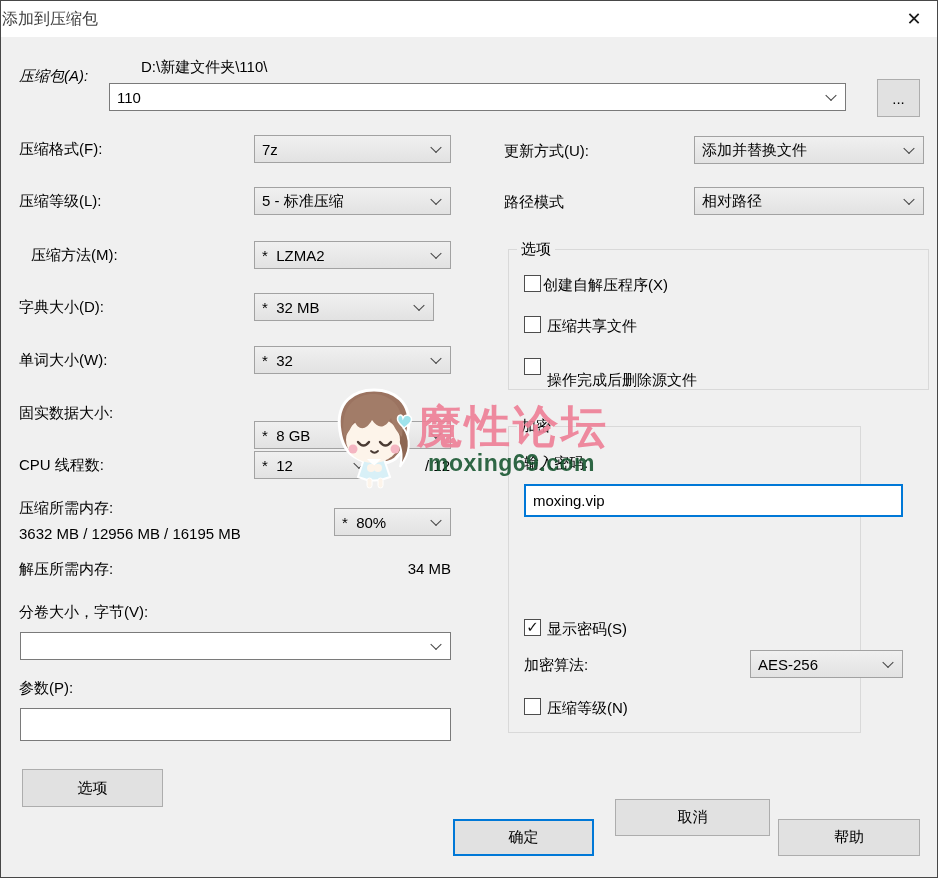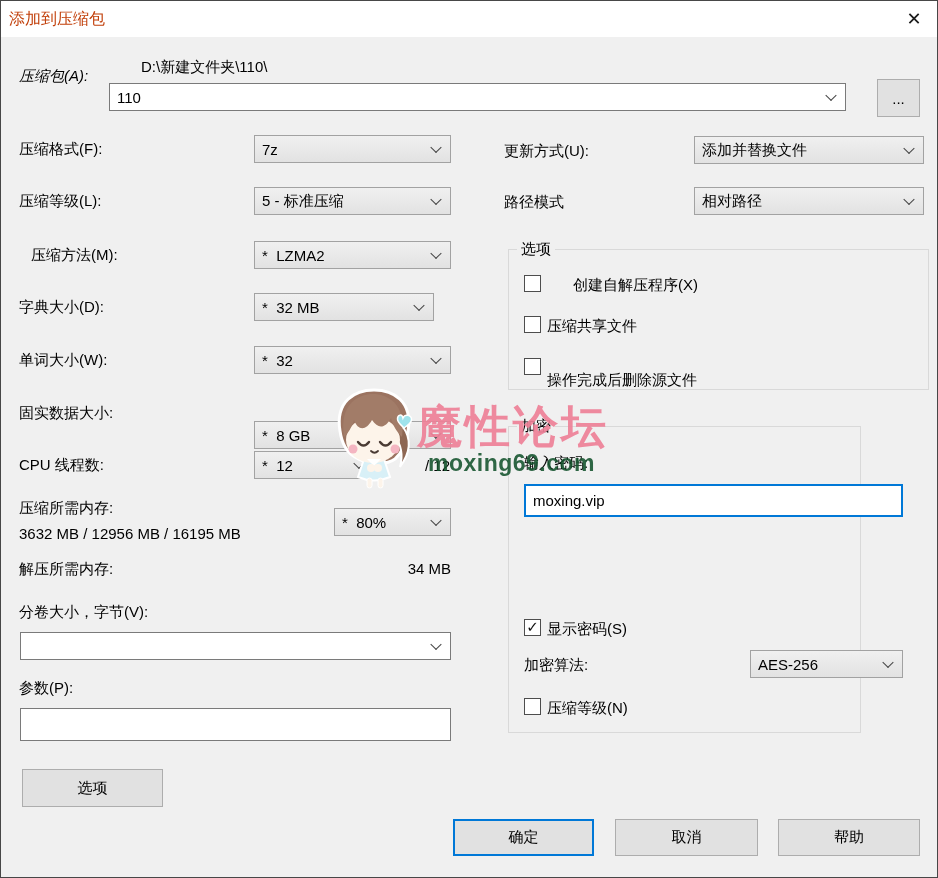--- a/index.html
+++ b/index.html
@@ -4,21 +4,21 @@
 <style>
   * { margin:0; padding:0; box-sizing:border-box; }
   html,body { background:#d9d9d9; }
   body { font-family:"Liberation Sans","DejaVu Sans",sans-serif; }
   #dlg {
     position:relative; width:938px; height:878px;
     background:#f0f0f0; border:1px solid #474747; overflow:hidden;
   }
   
   #titlebar { position:absolute; left:0; top:0; width:100%; height:36px; background:#ffffff; }
-  #title { position:absolute; left:8px; top:8px; font-size:16px; color:#c2410c; }
+  #title { position:absolute; left:1px; top:8px; font-size:16px; color:#404040; }
   #close { position:absolute; right:8px; top:4px; width:30px; height:28px;
            font-size:18px; color:#1a1a1a; display:flex; align-items:center; justify-content:center;
            font-weight:300; cursor:default; }
   
   .lbl { position:absolute; font-size:15px; color:#000; white-space:pre; }
   .combo { position:absolute; height:28px; background:linear-gradient(#f0f0f0,#e2e2e2);
            border:1px solid #a2a2a2; font-size:15px; color:#000;
            display:flex; align-items:center; padding:0 26px 0 7px; white-space:pre; }
   .combo.white { background:#fff; border-color:#7a7a7a; }
   .chev { position:absolute; right:10px; top:50%; width:8px; height:8px;
@@ -119,21 +119,21 @@
   </div>
   <div class="lbl" style="left:503px; top:192px;">路径模式</div>
   <div class="combo" style="left:693px; top:186px; width:230px;">
     <span>相对路径</span><span class="chev"></span>
   </div>
 
   <div class="group" style="left:507px; top:248px; width:421px; height:141px;">
     <span class="gtitle">选项</span>
   </div>
   <div class="checkbox" style="left:523px; top:274px;"></div>
-  <div class="lbl" style="left:572px; top:275px;">创建自解压程序(X)</div>
+  <div class="lbl" style="left:542px; top:275px;">创建自解压程序(X)</div>
   <div class="checkbox" style="left:523px; top:315px;"></div>
   <div class="lbl" style="left:546px; top:316px;">压缩共享文件</div>
   <div class="checkbox" style="left:523px; top:357px;"></div>
   <div class="lbl" style="left:546px; top:358px;margin-top:12px;">操作完成后删除源文件</div>
 
   <div class="group" style="left:507px; top:425px; width:353px; height:307px;">
     <span class="gtitle">加密</span>
   </div>
   <div class="lbl" style="left:523px; top:453px;">输入密码:</div>
   <input class="tbox" style="left: 523px; top: 483px; width: 379px; height: 33px; border: 2px solid rgb(0, 120, 215);" value="moxing.vip">
@@ -145,21 +145,21 @@
 
   <div class="lbl" style="left:523px; top:655px;">加密算法:</div>
   <div class="combo" style="left:749px; top:649px; width:153px;">
     <span>AES-256</span><span class="chev"></span>
   </div>
 
   <div class="checkbox" style="left:523px; top:697px;"></div>
   <div class="lbl" style="left:546px; top:698px;">压缩等级(N)</div>
 
   <button class="btn default" style="left:452px; top:818px; width:141px; height:37px;">确定</button>
-  <button class="btn" style="left:614px; top:818px; width:143px; height:37px;">取消</button>
+  <button class="btn" style="left:614px; top:798px; width:155px; height:37px;">取消</button>
   <button class="btn" style="left:777px; top:818px; width:142px; height:37px;">帮助</button>
 
   <svg id="wm-girl" viewBox="0 0 110 106">
 
     <path d="M87 46 C 92 16 72 5 53 5 C 34 5 14 16 19 46 C 21 60 27 68 34 72 C 46 80 66 80 74 74 C 81 68 85 58 87 46 Z" fill="#9b7360" stroke="#ffffff" stroke-width="3"></path>
 
     <path d="M82 42 q 13 18 -3 40 q 5 -18 -6 -32 z" fill="#8e6753" stroke="#ffffff" stroke-width="2"></path>
 
     <path d="M43 74 h 20 l 6 18 q -16 7 -32 0 z" fill="#d8f0f7" stroke="#ffffff" stroke-width="2"></path>
 

